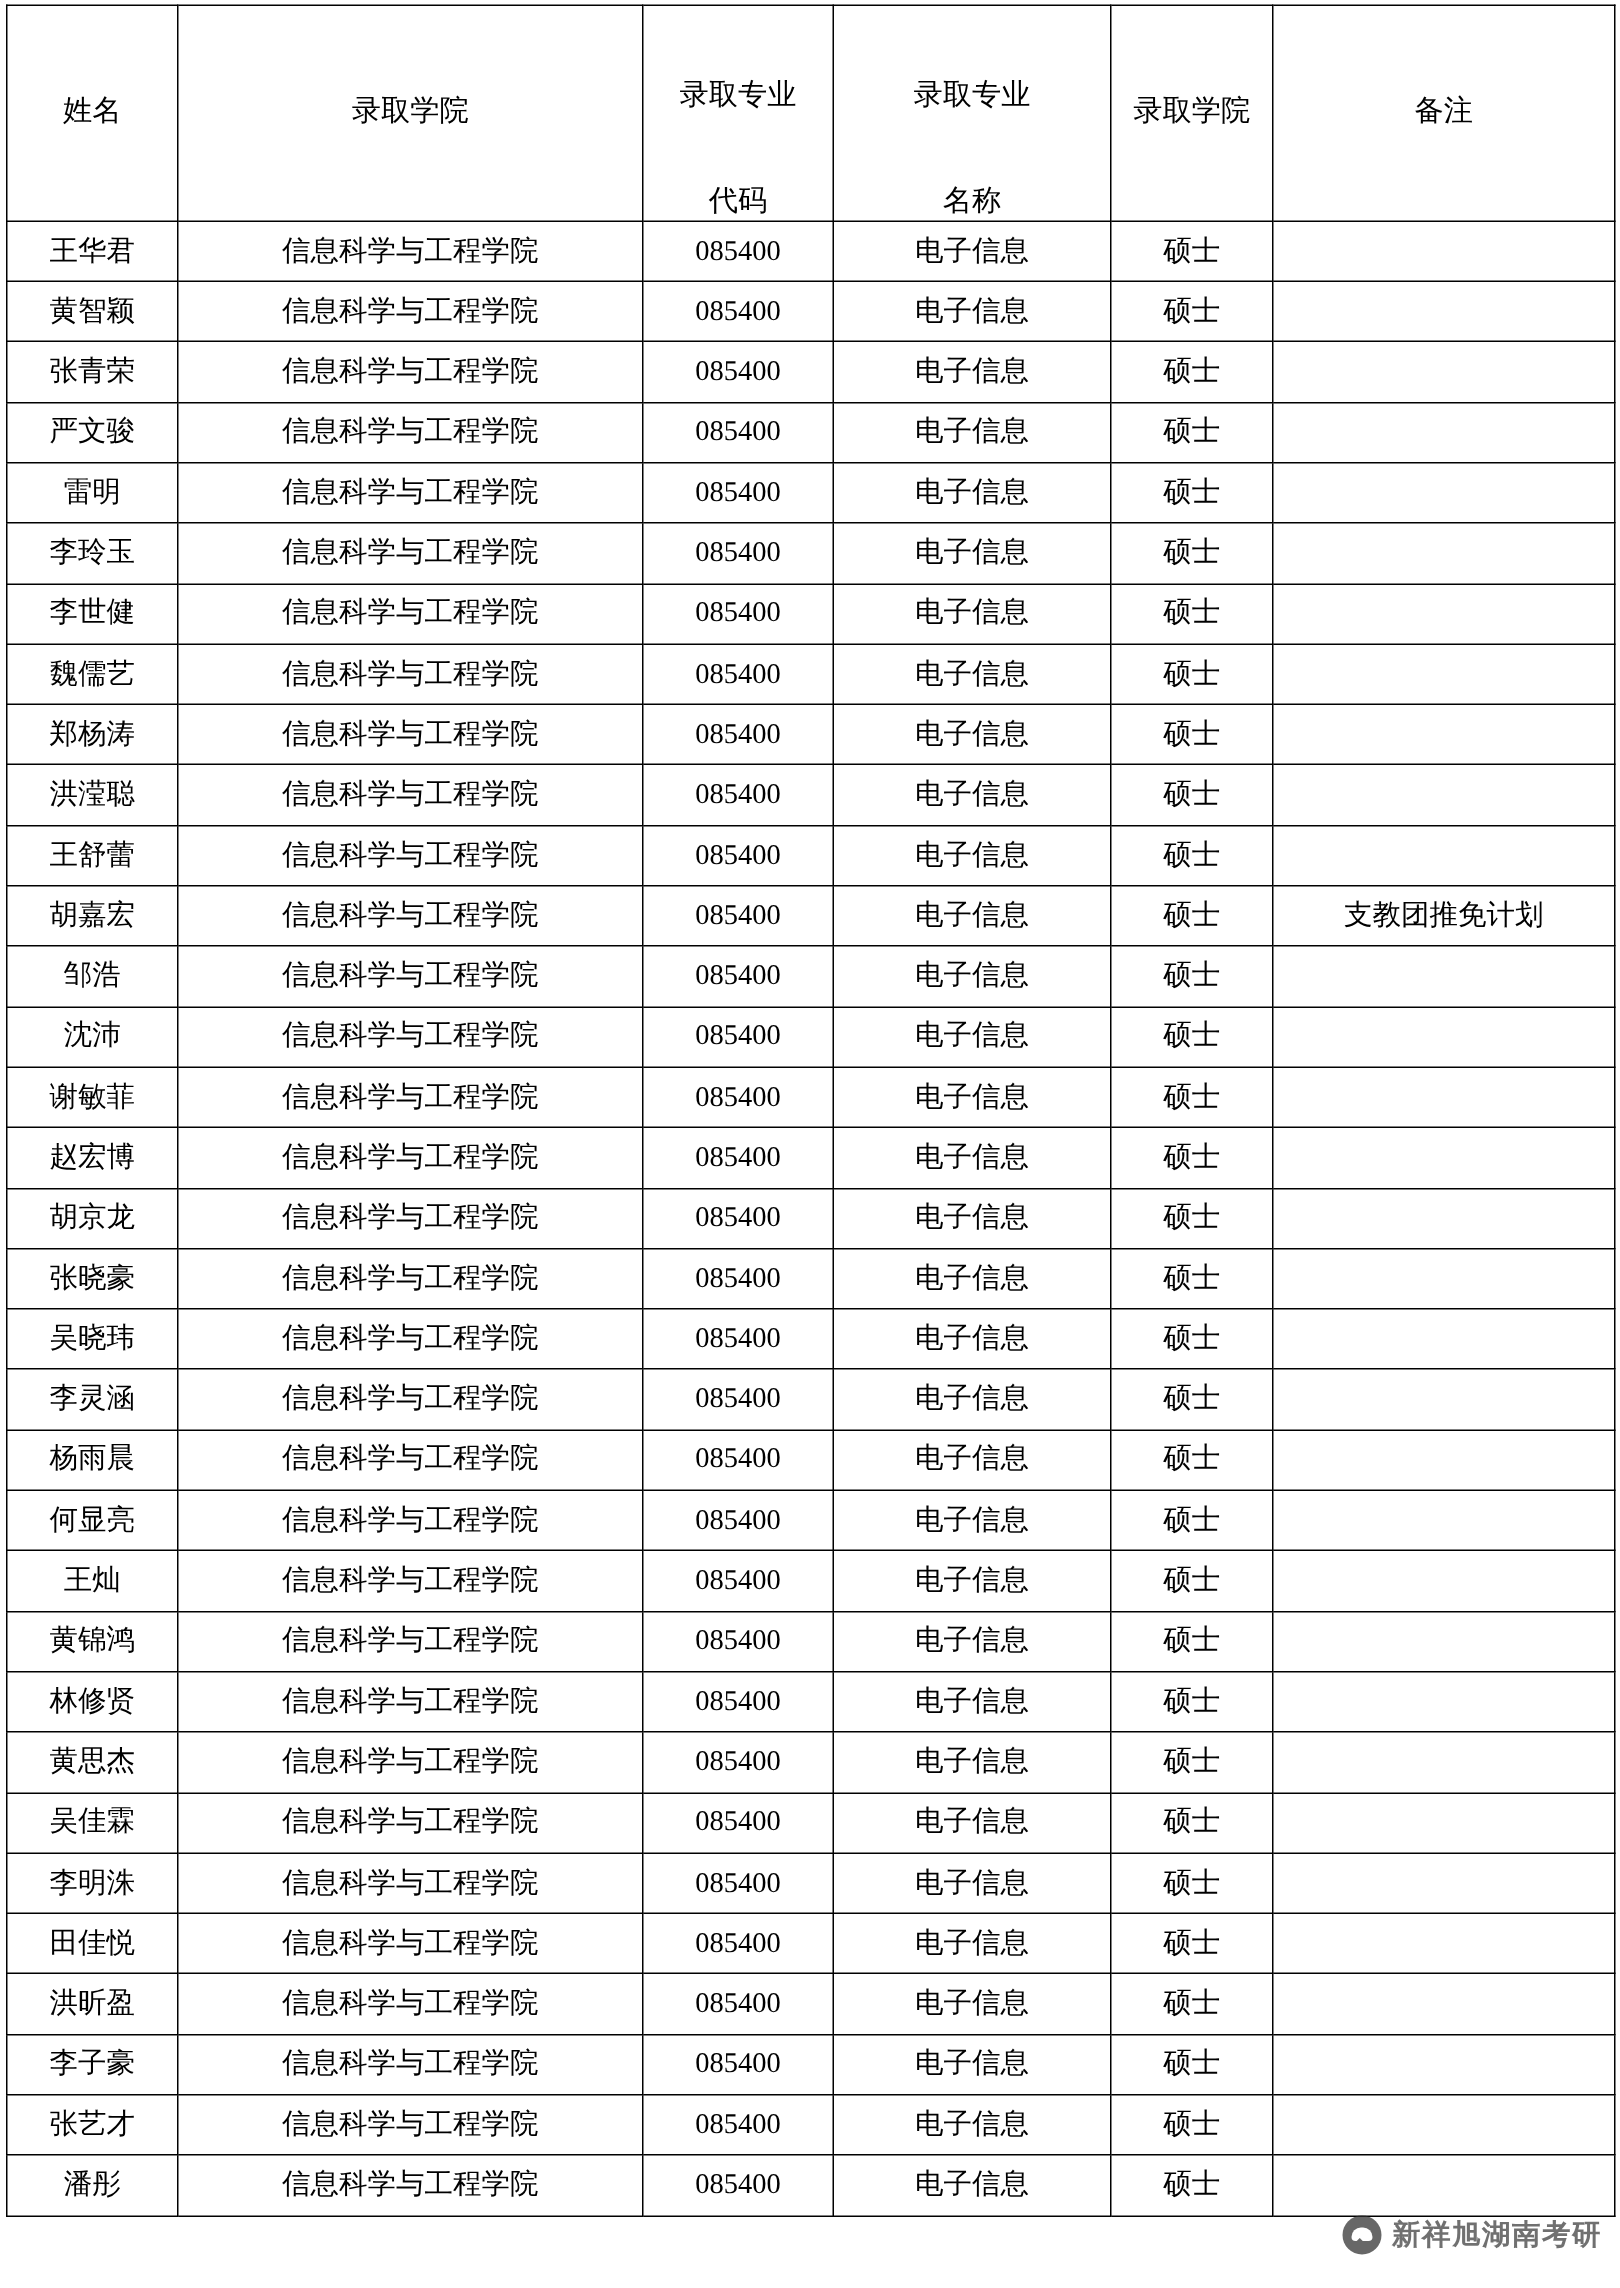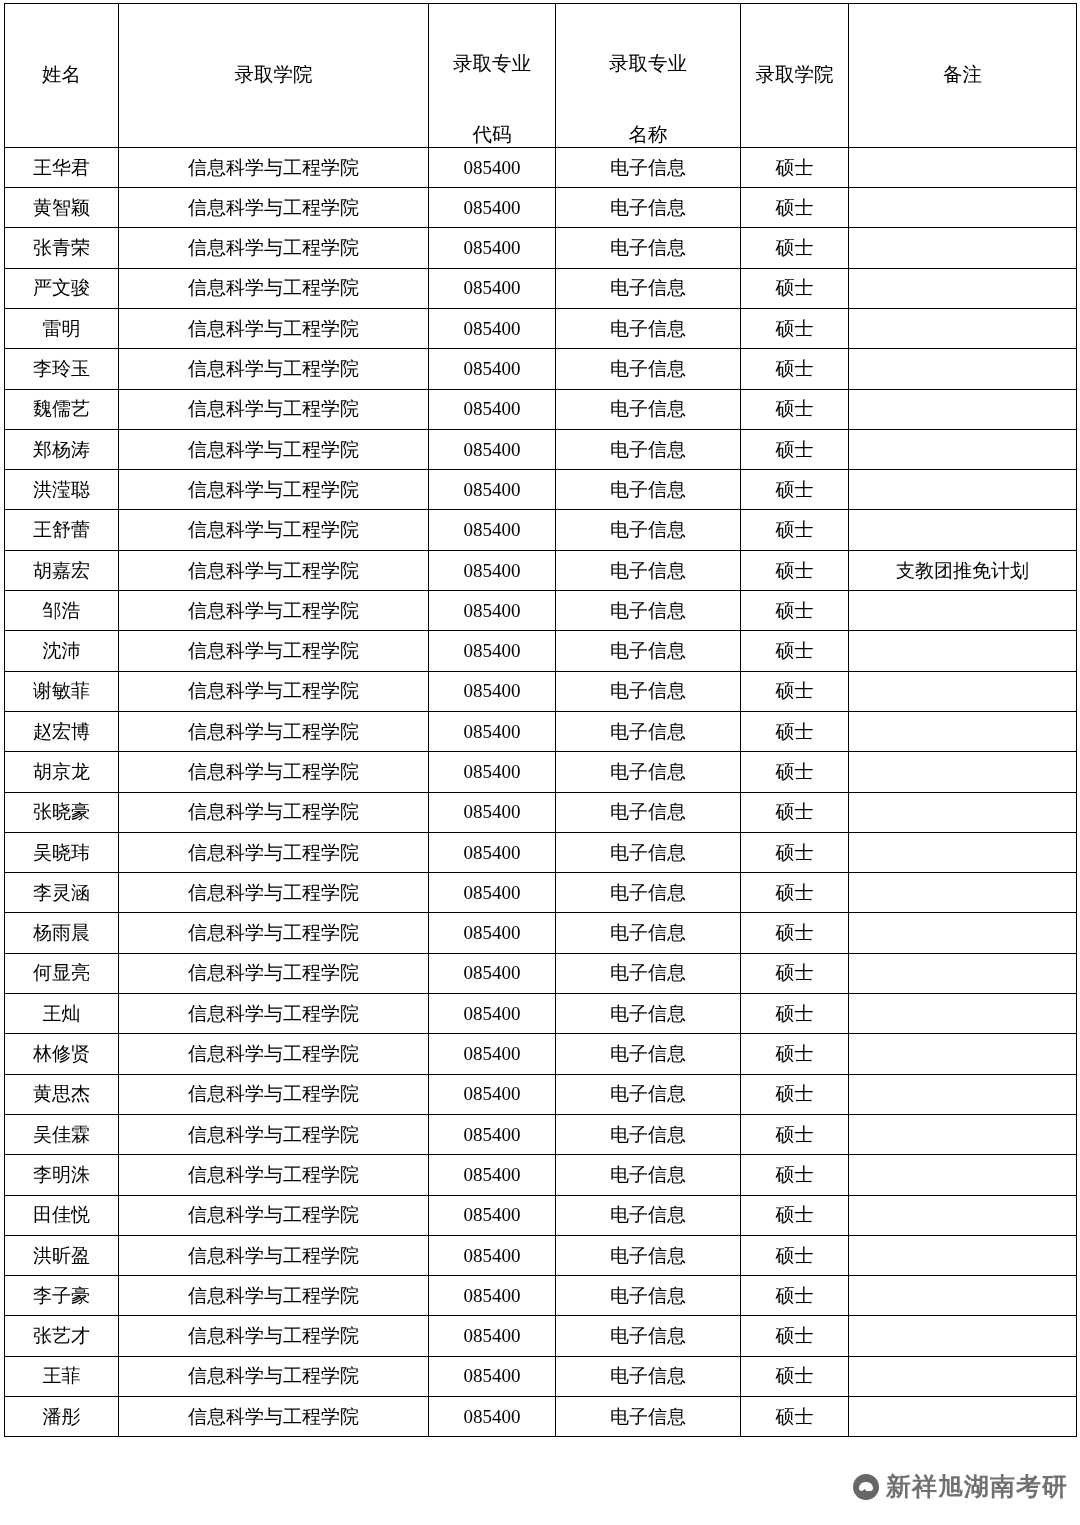--- a/index.html
+++ b/index.html
@@ -85,21 +85,21 @@
     position: absolute;
     left: 9px;
     top: 16px;
     width: 5px;
     height: 5px;
     background: #2e2e2e;
     transform: rotate(45deg);
   }
   .wm-text {
     font-family: "Liberation Sans", sans-serif;
-    font-size: 25px;
+    font-size: 19px;
     color: #3a3a3a;
     letter-spacing: 1px;
     font-weight: 600;
     text-shadow: 0 0 2px rgba(255,255,255,0.9);
   }
 </style>
 </head>
 <body>
 
 <table class="admission-table">
@@ -170,20 +170,28 @@
       </tr>
       <tr>
         <td>李玲玉</td>
         <td>信息科学与工程学院</td>
         <td>085400</td>
         <td>电子信息</td>
         <td>硕士</td>
         <td></td>
       </tr>
       <tr>
+        <td>李世健</td>
+        <td>信息科学与工程学院</td>
+        <td>085400</td>
+        <td>电子信息</td>
+        <td>硕士</td>
+        <td></td>
+      </tr>
+      <tr>
         <td>魏儒艺</td>
         <td>信息科学与工程学院</td>
         <td>085400</td>
         <td>电子信息</td>
         <td>硕士</td>
         <td></td>
       </tr>
       <tr>
         <td>郑杨涛</td>
         <td>信息科学与工程学院</td>
@@ -298,20 +306,28 @@
       </tr>
       <tr>
         <td>王灿</td>
         <td>信息科学与工程学院</td>
         <td>085400</td>
         <td>电子信息</td>
         <td>硕士</td>
         <td></td>
       </tr>
       <tr>
+        <td>黄锦鸿</td>
+        <td>信息科学与工程学院</td>
+        <td>085400</td>
+        <td>电子信息</td>
+        <td>硕士</td>
+        <td></td>
+      </tr>
+      <tr>
         <td>林修贤</td>
         <td>信息科学与工程学院</td>
         <td>085400</td>
         <td>电子信息</td>
         <td>硕士</td>
         <td></td>
       </tr>
       <tr>
         <td>黄思杰</td>
         <td>信息科学与工程学院</td>
@@ -355,28 +371,20 @@
       <tr>
         <td>李子豪</td>
         <td>信息科学与工程学院</td>
         <td>085400</td>
         <td>电子信息</td>
         <td>硕士</td>
         <td></td>
       </tr>
       <tr>
         <td>张艺才</td>
-        <td>信息科学与工程学院</td>
-        <td>085400</td>
-        <td>电子信息</td>
-        <td>硕士</td>
-        <td></td>
-      </tr>
-      <tr>
-        <td>王菲</td>
         <td>信息科学与工程学院</td>
         <td>085400</td>
         <td>电子信息</td>
         <td>硕士</td>
         <td></td>
       </tr>
       <tr>
         <td>潘彤</td>
         <td>信息科学与工程学院</td>
         <td>085400</td>

